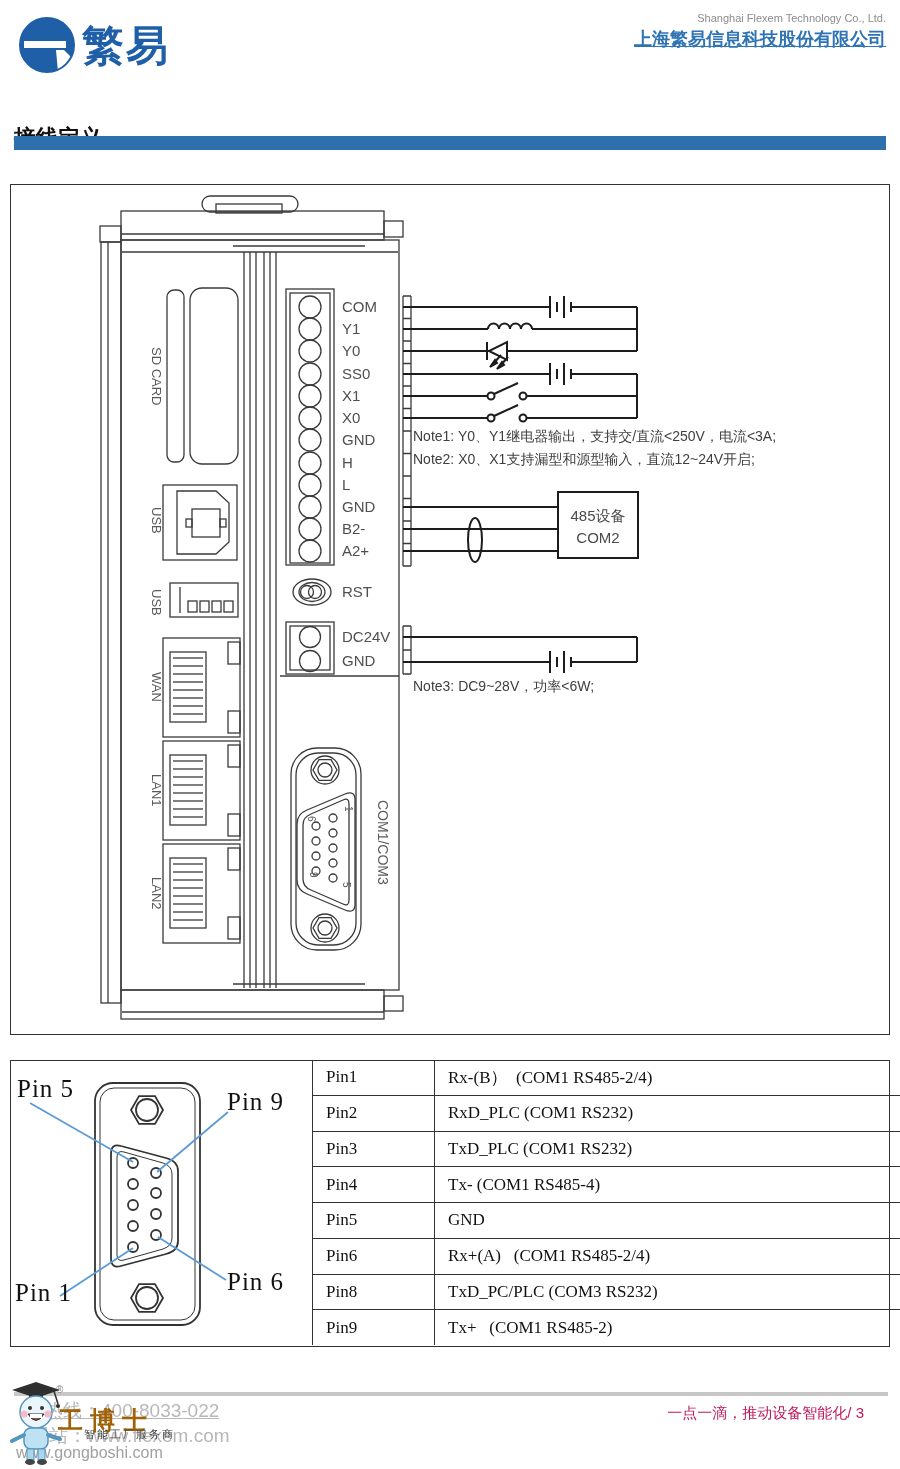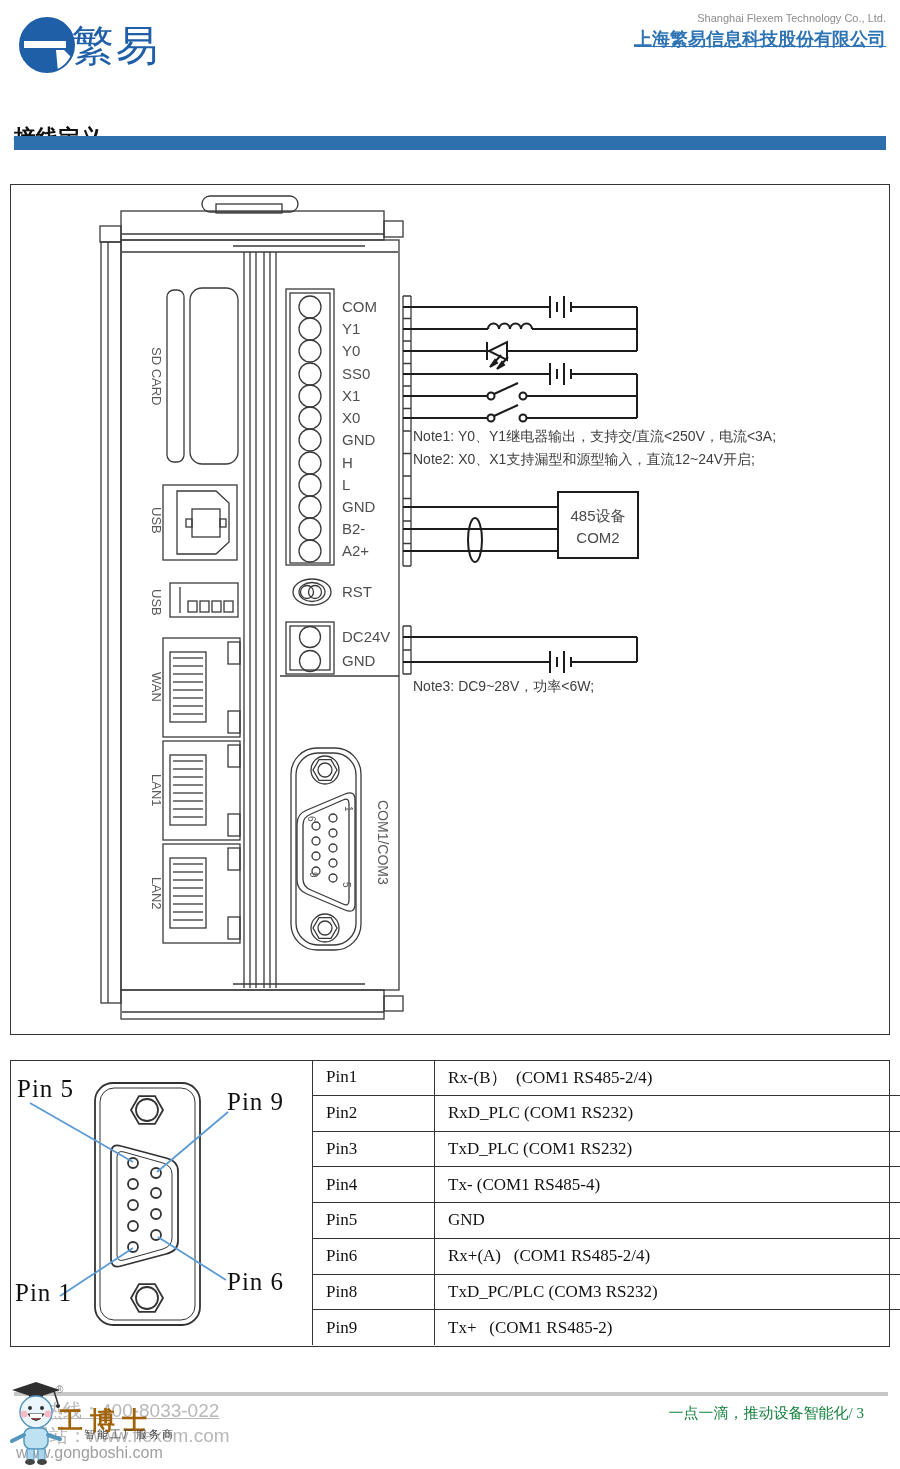--- a/index.html
+++ b/index.html
@@ -1,41 +1,41 @@
 <!DOCTYPE html>
 <html><head>
 <meta charset="utf-8">
 <style>
   html,body{margin:0;padding:0;background:#fff;}
   .page{position:relative;width:900px;height:1469px;background:#fff;overflow:hidden;
         font-family:"Liberation Sans",sans-serif;}
   .abs{position:absolute;}
   
-  .logo-text{position:absolute;left:72px;top:18px;font-size:42px;font-weight:normal;color:#1f5fa8;letter-spacing:2px;}
+  .logo-text{position:absolute;left:82px;top:18px;font-size:42px;font-weight:bold;color:#1f5fa8;letter-spacing:2px;}
   .company-en{position:absolute;right:14px;top:12px;font-size:11px;color:#8c8c8c;}
   .company-cn{position:absolute;right:14px;top:27px;font-size:18px;font-weight:bold;color:#2e74b5;text-decoration:underline;}
   .page-title{position:absolute;left:14px;top:95px;font-size:22px;font-weight:bold;color:#111;margin-top:28px;}
   .blue-bar{position:absolute;left:14px;top:136px;width:872px;height:14px;background:#2e6fad;}
   
   .panel{position:absolute;border:1.4px solid #333;background:#fff;}
   #panel-diagram{left:10px;top:184px;width:878px;height:849px;}
   #panel-pinout{left:10px;top:1060px;width:878px;height:285px;}
   
   #draw{position:absolute;left:0;top:0;width:900px;height:1469px;pointer-events:none;}
   
   .pin-table{position:absolute;left:312px;top:1060px;width:592px;height:285px;
              border-left:1.4px solid #333;display:flex;flex-direction:column;
              font-family:"Liberation Serif",serif;font-size:17px;color:#111;}
   .pin-row{flex:1;display:flex;border-bottom:1.2px solid #333;}
   .pin-row:last-child{border-bottom:none;}
   .pin-cell{width:108px;border-right:1.2px solid #333;display:flex;align-items:center;padding-left:13px;}
   .desc-cell{flex:1;display:flex;align-items:center;padding-left:13px;white-space:pre;}
   
   .footer-rule{position:absolute;left:14px;top:1392px;width:874px;height:4px;background:#c7c7c7;}
-  .tagline{position:absolute;right:36px;top:1404px;font-size:15px;color:#15803d;font-family:Liberation Serif, serif;}
+  .tagline{position:absolute;right:36px;top:1404px;font-size:15px;color:#be185d;}
   .f-gray{position:absolute;color:#b8b8b8;z-index:1;}
   .f-hotline{left:44px;top:1398px;font-size:19px;text-decoration:underline;}
   .f-website{left:30px;top:1423px;font-size:19px;}
   .f-gongboshi{left:16px;top:1444px;font-size:16px;color:#a0a0a0;}
   .wm-title{position:absolute;left:58px;top:1404px;font-size:25px;font-weight:bold;color:#a16207;
             letter-spacing:7px;font-family:"Liberation Serif",serif;z-index:2;}
   .wm-sub{position:absolute;left:84px;top:1427px;font-size:11px;color:#4a4a4a;letter-spacing:2px;z-index:2;}
   .wm-reg{position:absolute;left:56px;top:1384px;font-size:10px;color:#888;z-index:3;}
   .mascot{position:absolute;left:4px;top:1378px;z-index:3;}
   

